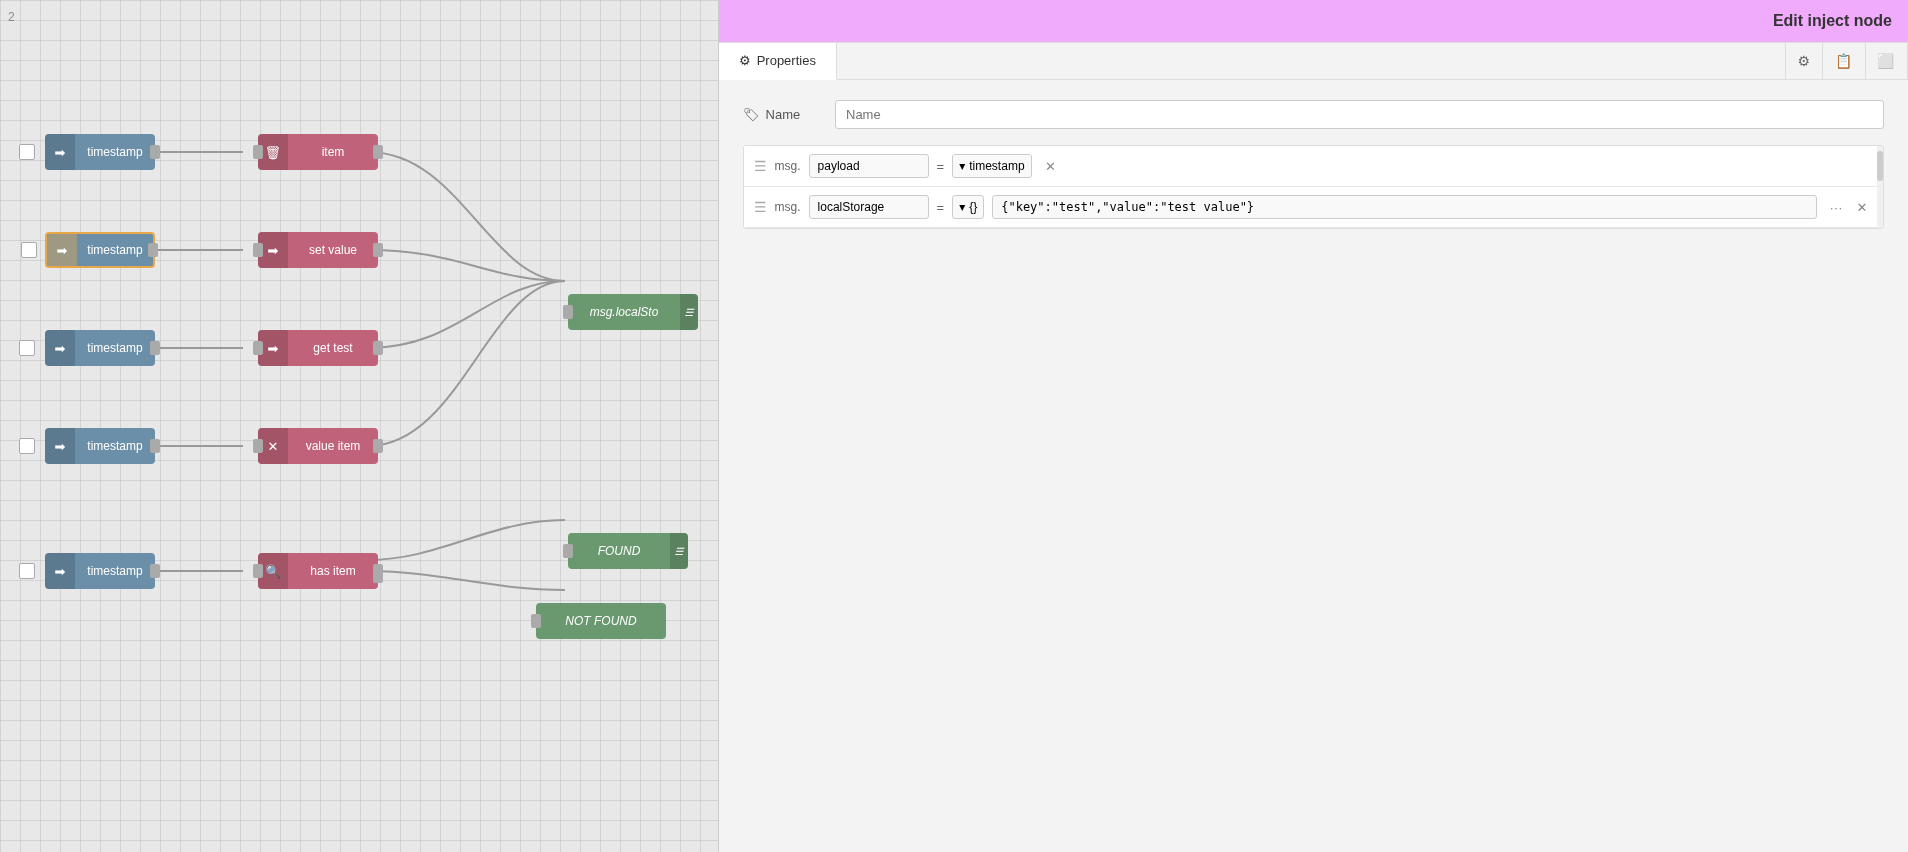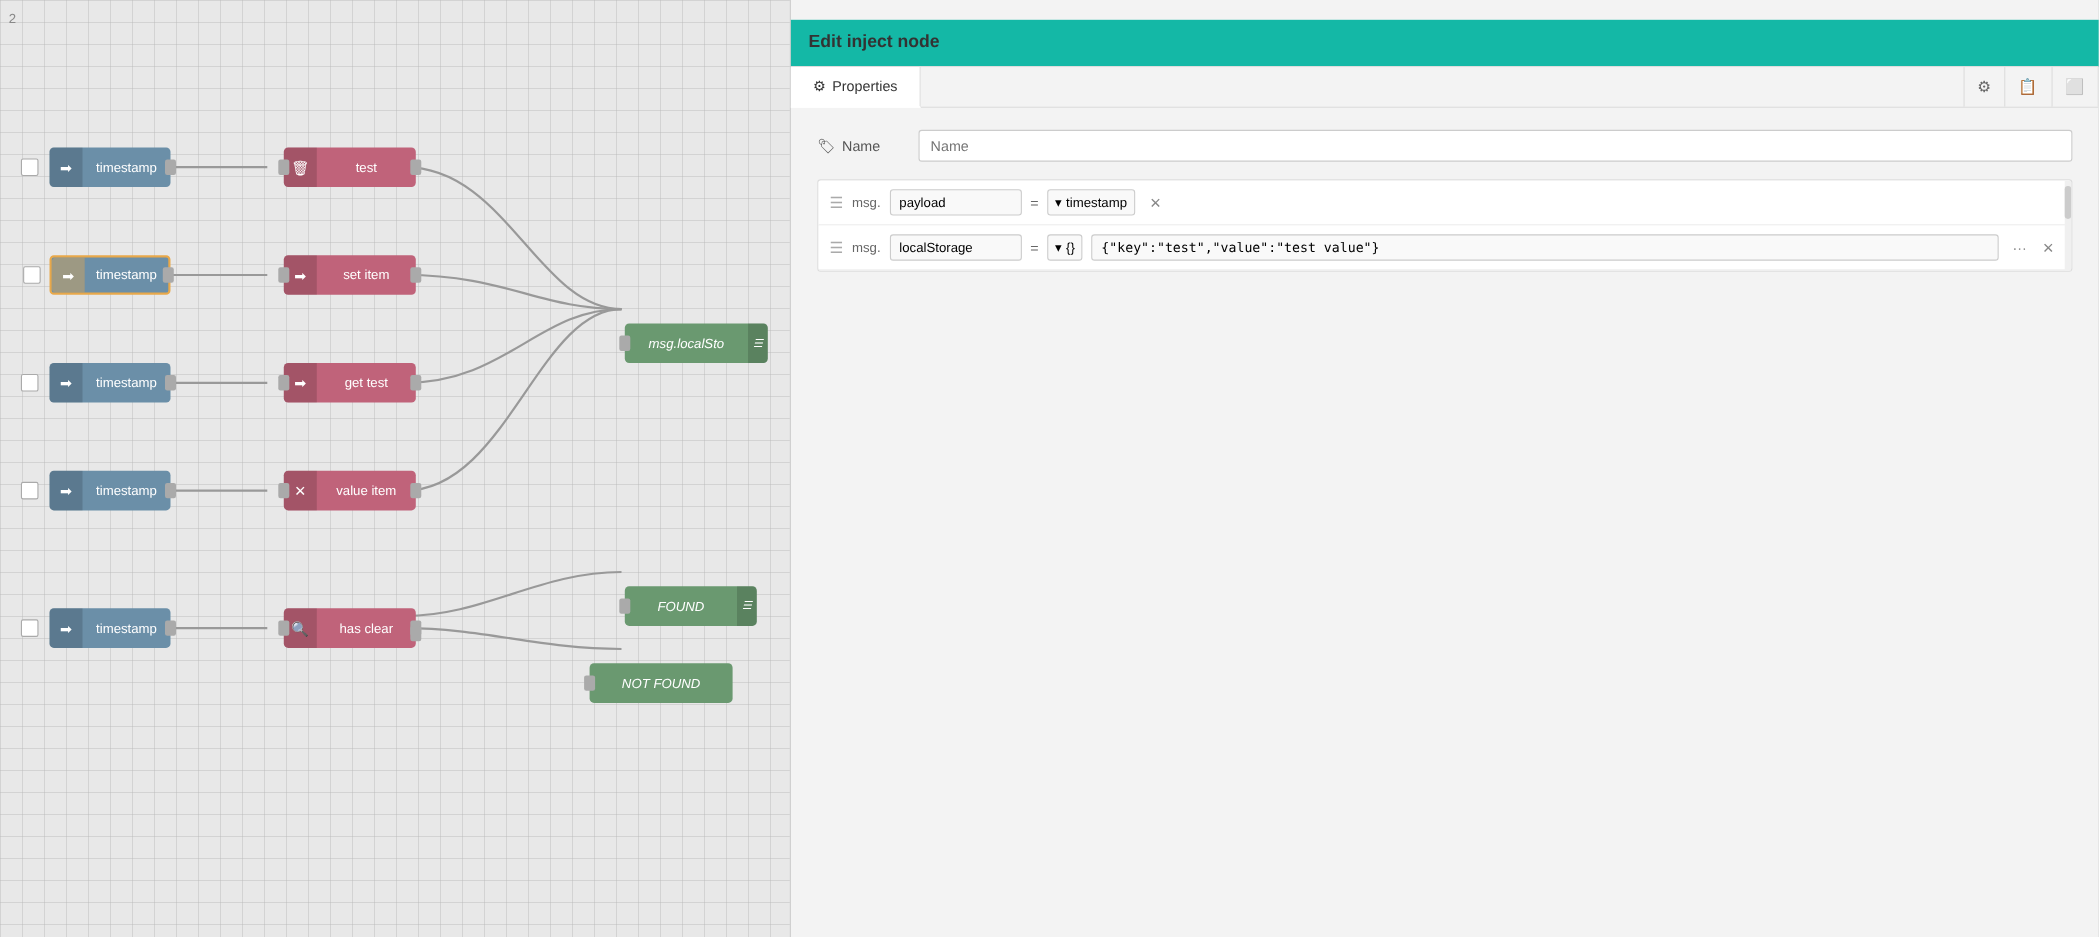--- a/index.html
+++ b/index.html
@@ -129,27 +129,26 @@
     .panel-area {
       width: 1190px;
       height: 852px;
       background: #f3f3f3;
       display: flex;
       flex-direction: column;
       border-left: 1px solid #ccc;
     }
 
     .panel-header {
-      background: #14b8a6;
+      background: #f0abfc;
       padding: 12px 16px;
       border-bottom: 1px solid #ddd;
       display: flex;
       align-items: center;
-      justify-content: flex-start;
-      margin-top: 18px;
+      justify-content: flex-end;
     }
 
     .panel-title {
       font-size: 16px;
       font-weight: 600;
       color: #333;
     }
 
     .panel-header-actions {
       display: flex;
@@ -392,35 +391,35 @@
   <div class="node node-inject" style="left:45px;top:134px;">
     <div class="node-checkbox"></div>
     <div class="node-icon">➡</div>
     <span class="node-label">timestamp</span>
     <div class="node-port-right"></div>
   </div>
 
   <div class="node node-pink" style="left:258px;top:134px;">
     <div class="node-port-left"></div>
     <div class="node-icon">🗑</div>
-    <span class="node-label">test</span>
+    <span class="node-label">item</span>
     <div class="node-port-right"></div>
   </div>
 
   <div class="node node-inject-active" style="left:45px;top:232px;">
     <div class="node-checkbox"></div>
     <div class="node-icon" style="background:rgba(232,168,74,0.4);">➡</div>
     <span class="node-label">timestamp</span>
     <div class="node-port-right"></div>
   </div>
 
   <div class="node node-pink" style="left:258px;top:232px;">
     <div class="node-port-left"></div>
     <div class="node-icon">➡</div>
-    <span class="node-label">set item</span>
+    <span class="node-label">set value</span>
     <div class="node-port-right"></div>
   </div>
 
   <div class="node node-inject" style="left:45px;top:330px;">
     <div class="node-checkbox"></div>
     <div class="node-icon">➡</div>
     <span class="node-label">timestamp</span>
     <div class="node-port-right"></div>
   </div>
 
@@ -448,21 +447,21 @@
   <div class="node node-inject" style="left:45px;top:553px;">
     <div class="node-checkbox"></div>
     <div class="node-icon">➡</div>
     <span class="node-label">timestamp</span>
     <div class="node-port-right"></div>
   </div>
 
   <div class="node node-pink" style="left:258px;top:553px;">
     <div class="node-port-left"></div>
     <div class="node-icon">🔍</div>
-    <span class="node-label">has clear</span>
+    <span class="node-label">has item</span>
     <div class="node-port-right"></div>
     <div style="position:absolute;right:-5px;top:65%;transform:translateY(-50%);" class="node-port-right"></div>
   </div>
 
   <div class="node node-green" style="left:568px;top:263px;width:130px;">
     <div class="node-port-left"></div>
     <span class="node-label" style="font-style:italic;">msg.localSto</span>
     <div style="width:18px;height:100%;background:rgba(0,0,0,0.15);display:flex;align-items:center;justify-content:center;border-radius:0 4px 4px 0;font-size:10px;flex-shrink:0;color:#fff;">☰</div>
   </div>
 

